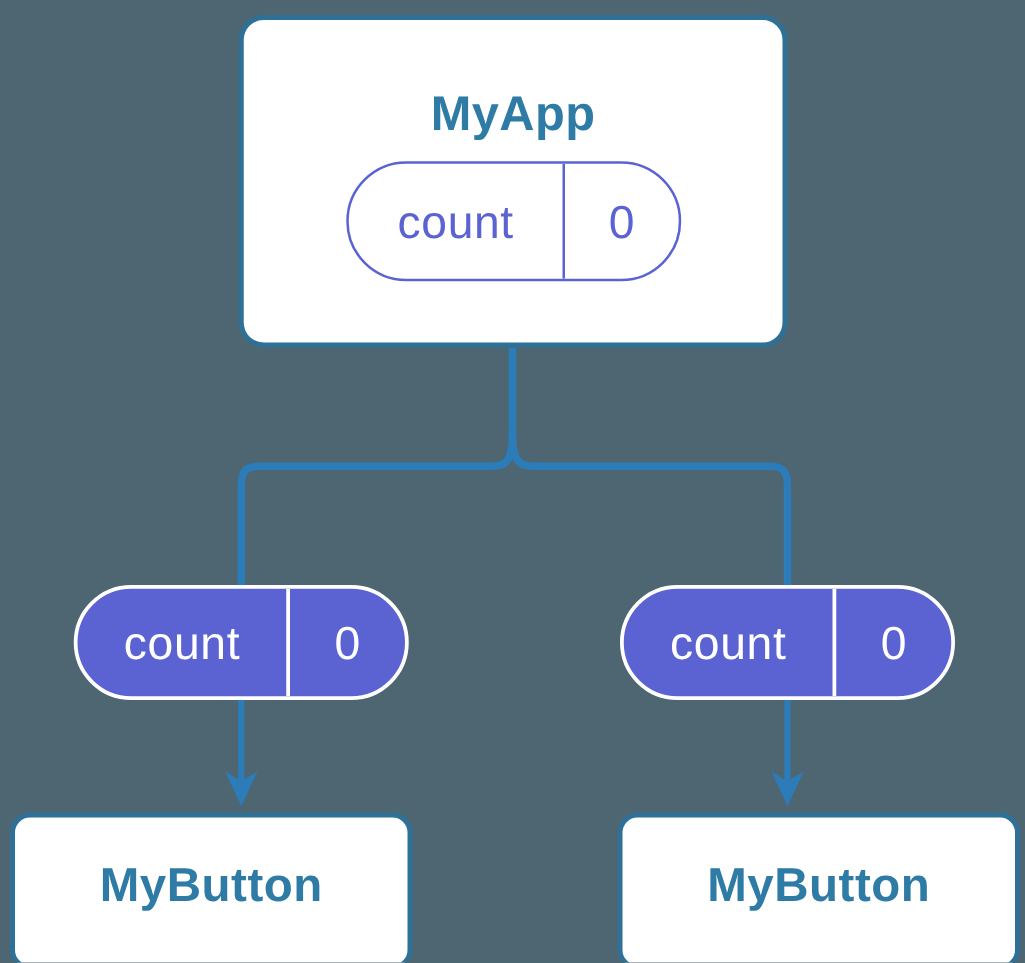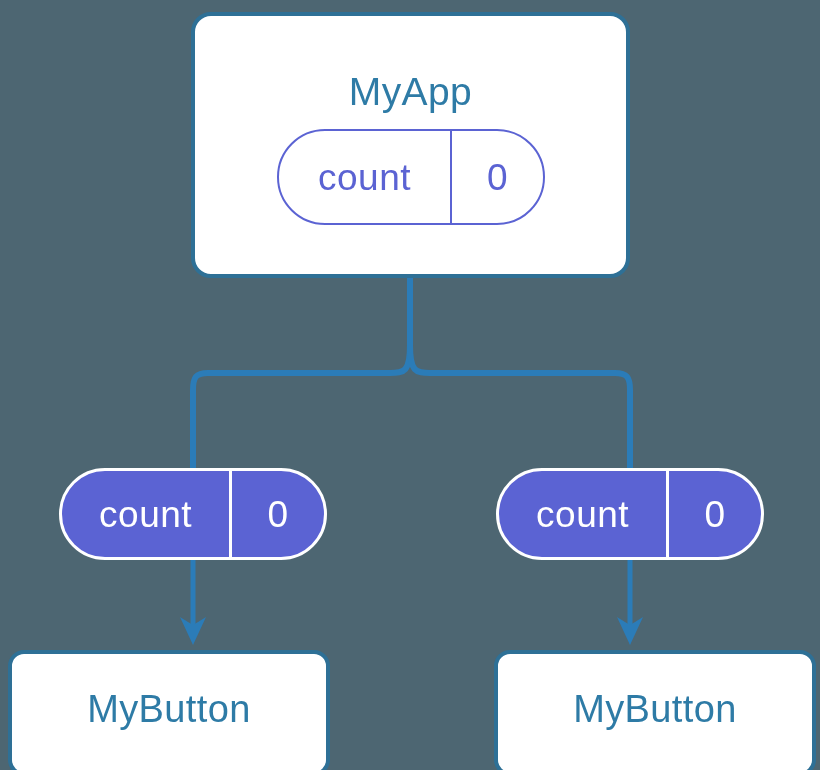--- a/index.html
+++ b/index.html
@@ -39,21 +39,21 @@
     border: 4px solid #2e7096;
     border-radius: 18px;
     z-index: 2;
   }
   .card-title {
     position: absolute;
     left: 0;
     right: 0;
     text-align: center;
     color: #2e7ba6;
-    font-weight: 400;
+    font-weight: 700;
     letter-spacing: 0.4px;
     white-space: nowrap;
   }
 
   #card-myapp {
     left: 191px;
     top: 12px;
     width: 439px;
     height: 266px;
     border-radius: 20px;

